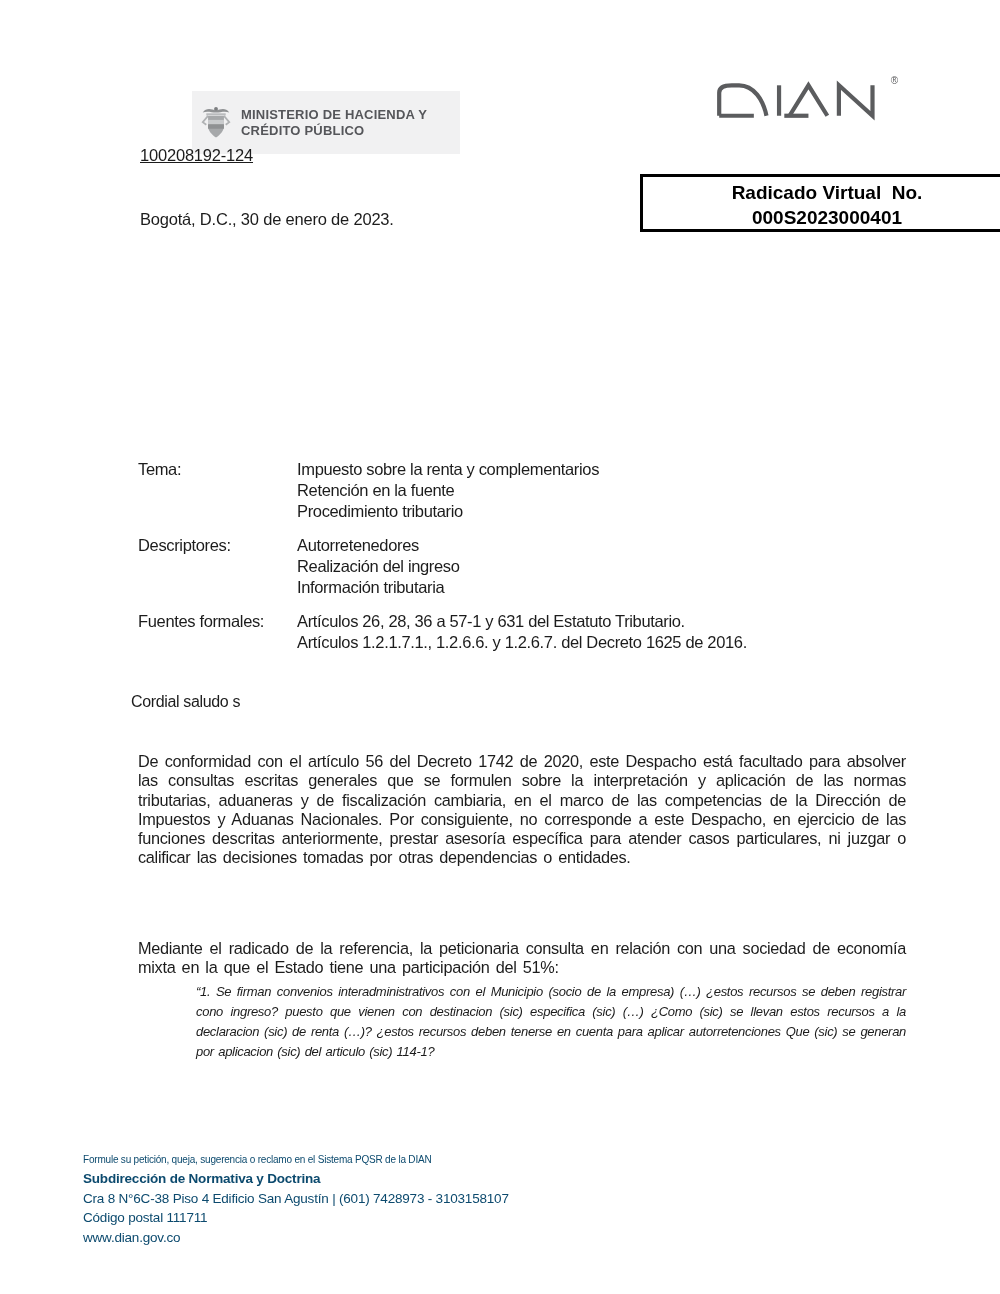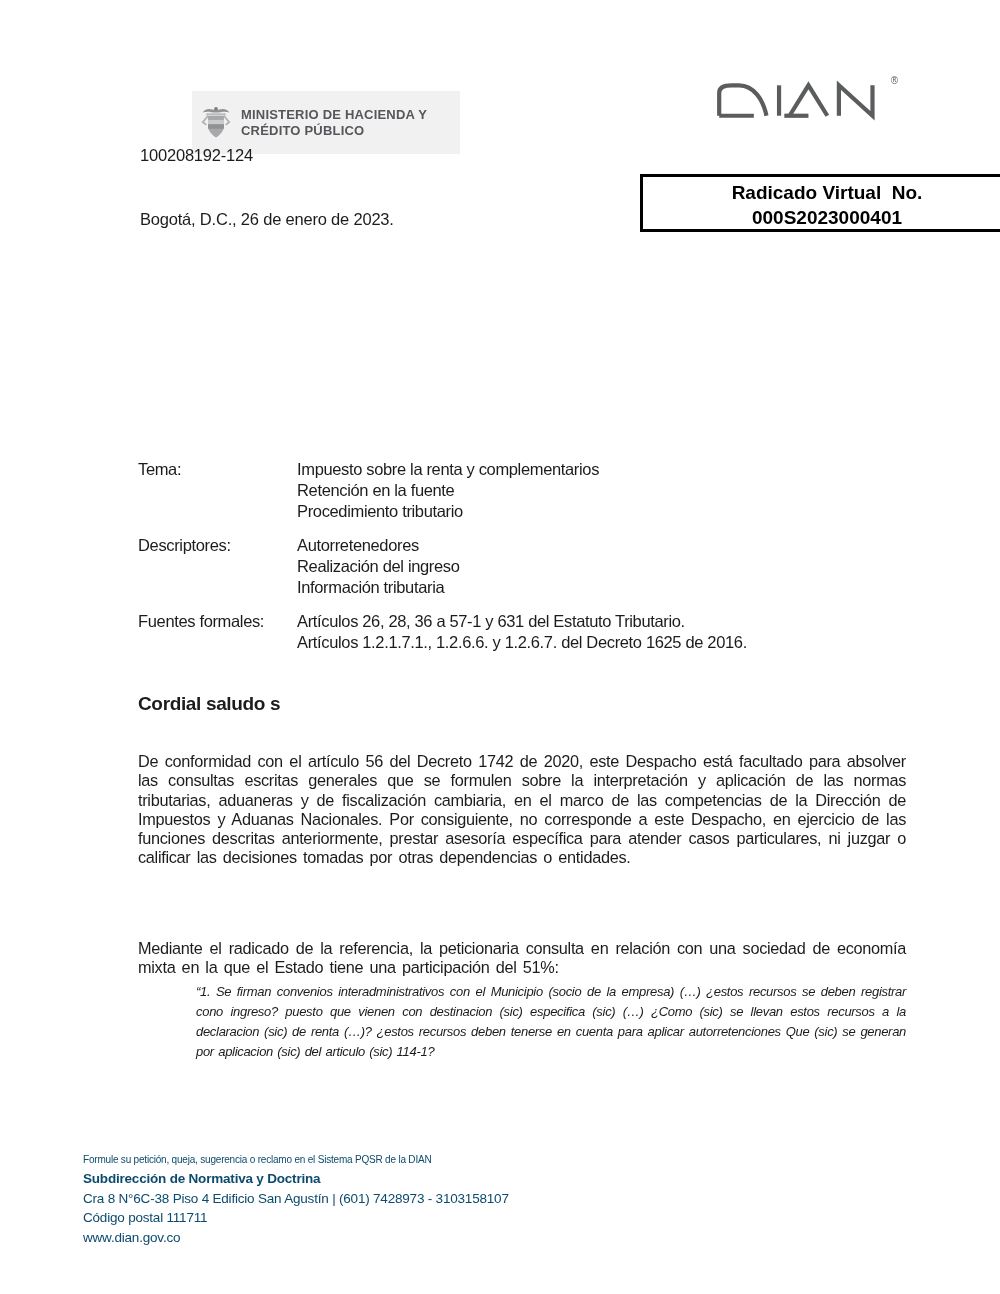--- a/index.html
+++ b/index.html
@@ -44,20 +44,21 @@
     right: 0; top: -4px;
     font-size: 10px;
     color: #5b5c5e;
   }
 
   .ref-number {
     position: absolute;
     left: 140px; top: 146px;
     font-size: 16.5px;
     letter-spacing: -0.2px;
+    text-decoration: underline;
   }
   .radicado-box {
     position: absolute;
     left: 640px; top: 174px;
     width: 374px; height: 58px;
     border: 3px solid #000000;
     text-align: center;
     font-weight: bold;
     font-size: 19px;
     line-height: 25px;
@@ -81,24 +82,23 @@
     line-height: 21px;
     letter-spacing: -0.35px;
   }
   .meta-row { display: flex; margin-bottom: 13px; }
   .meta-label { width: 159px; flex: 0 0 159px; }
   .meta-values { flex: 1; }
 
   
   .salutation {
     position: absolute;
-    left: 138px; top: 693px;
-    font-size: 19px;
+    left: 131px; top: 693px;
+    font-size: 16px;
     letter-spacing: -0.35px;
-    font-weight: bold;
   }
   .para {
     position: absolute;
     left: 138px;
     width: 768px;
     font-size: 16.3px;
     line-height: 19.3px;
     letter-spacing: -0.3px;
     word-spacing: 2px;
     text-align: justify;
@@ -165,21 +165,21 @@
     <span class="dian-reg">®</span>
   </div>
 
   <div class="ref-number">100208192-124</div>
 
   <div class="radicado-box">
     <div class="radicado-title">Radicado Virtual  No.</div>
     <div>000S2023000401</div>
   </div>
 
-  <div class="city-date">Bogotá, D.C., 26 de enero de 2023.</div>
+  <div class="city-date">Bogotá, D.C., 30 de enero de 2023.</div>
 
   <div class="meta">
     <div class="meta-row">
       <div class="meta-label">Tema:</div>
       <div class="meta-values">
         <div>Impuesto sobre la renta y complementarios</div>
         <div>Retención en la fuente</div>
         <div>Procedimiento tributario</div>
       </div>
     </div>

